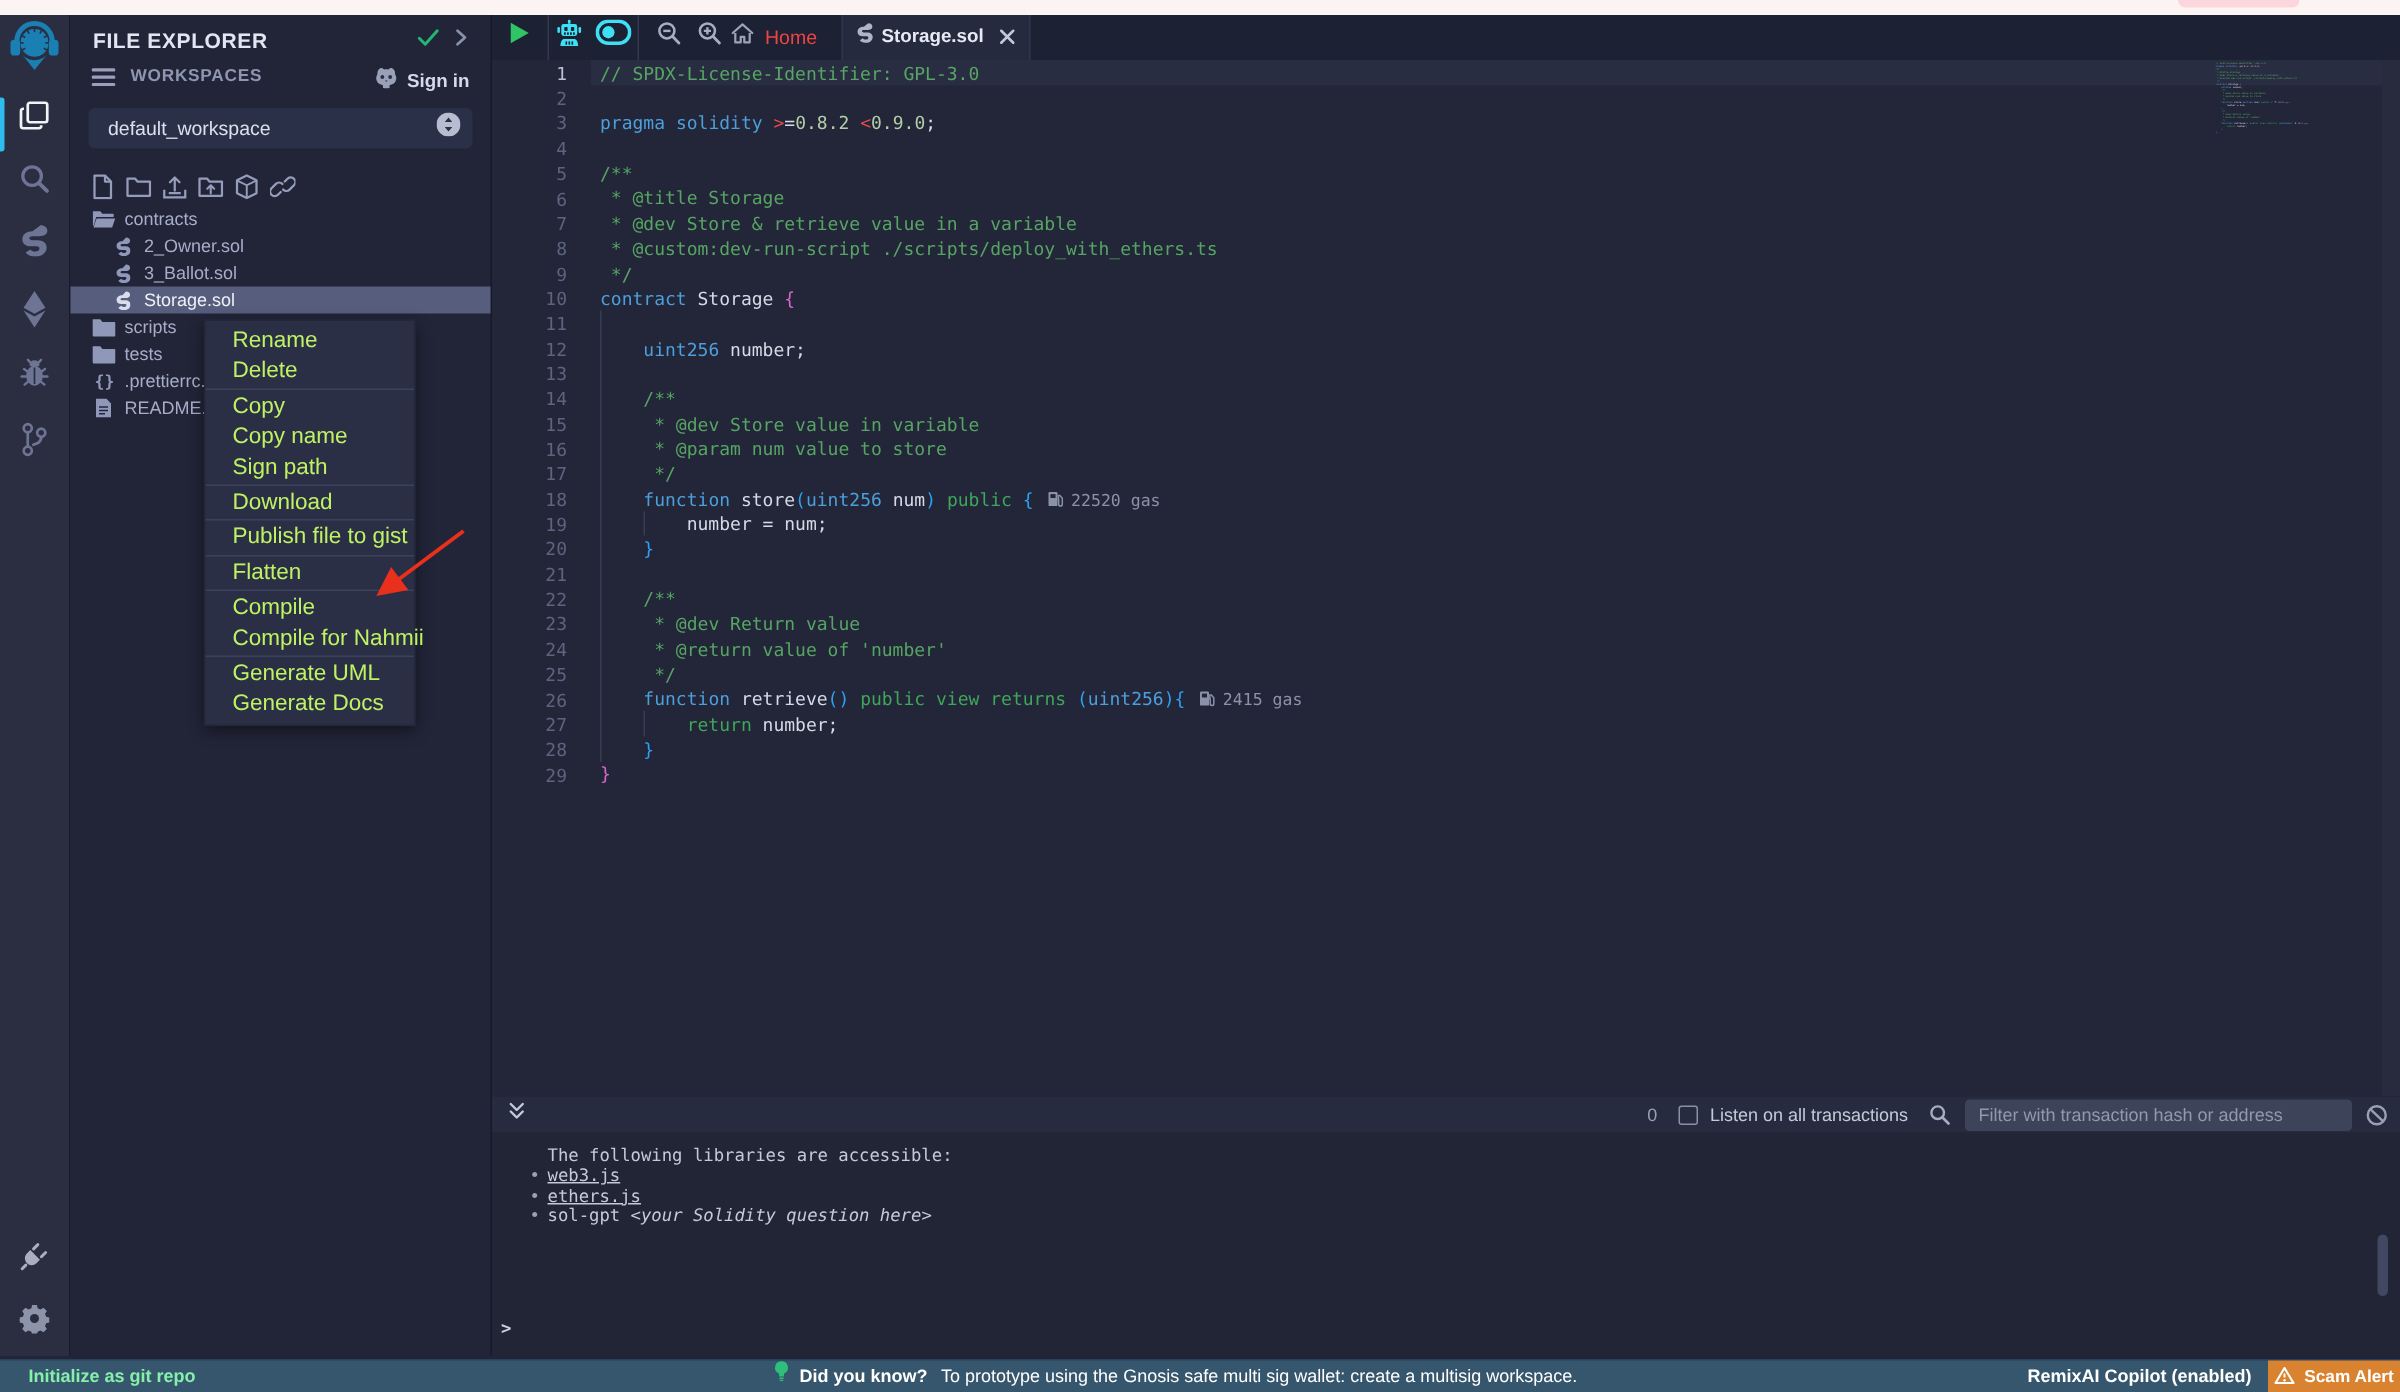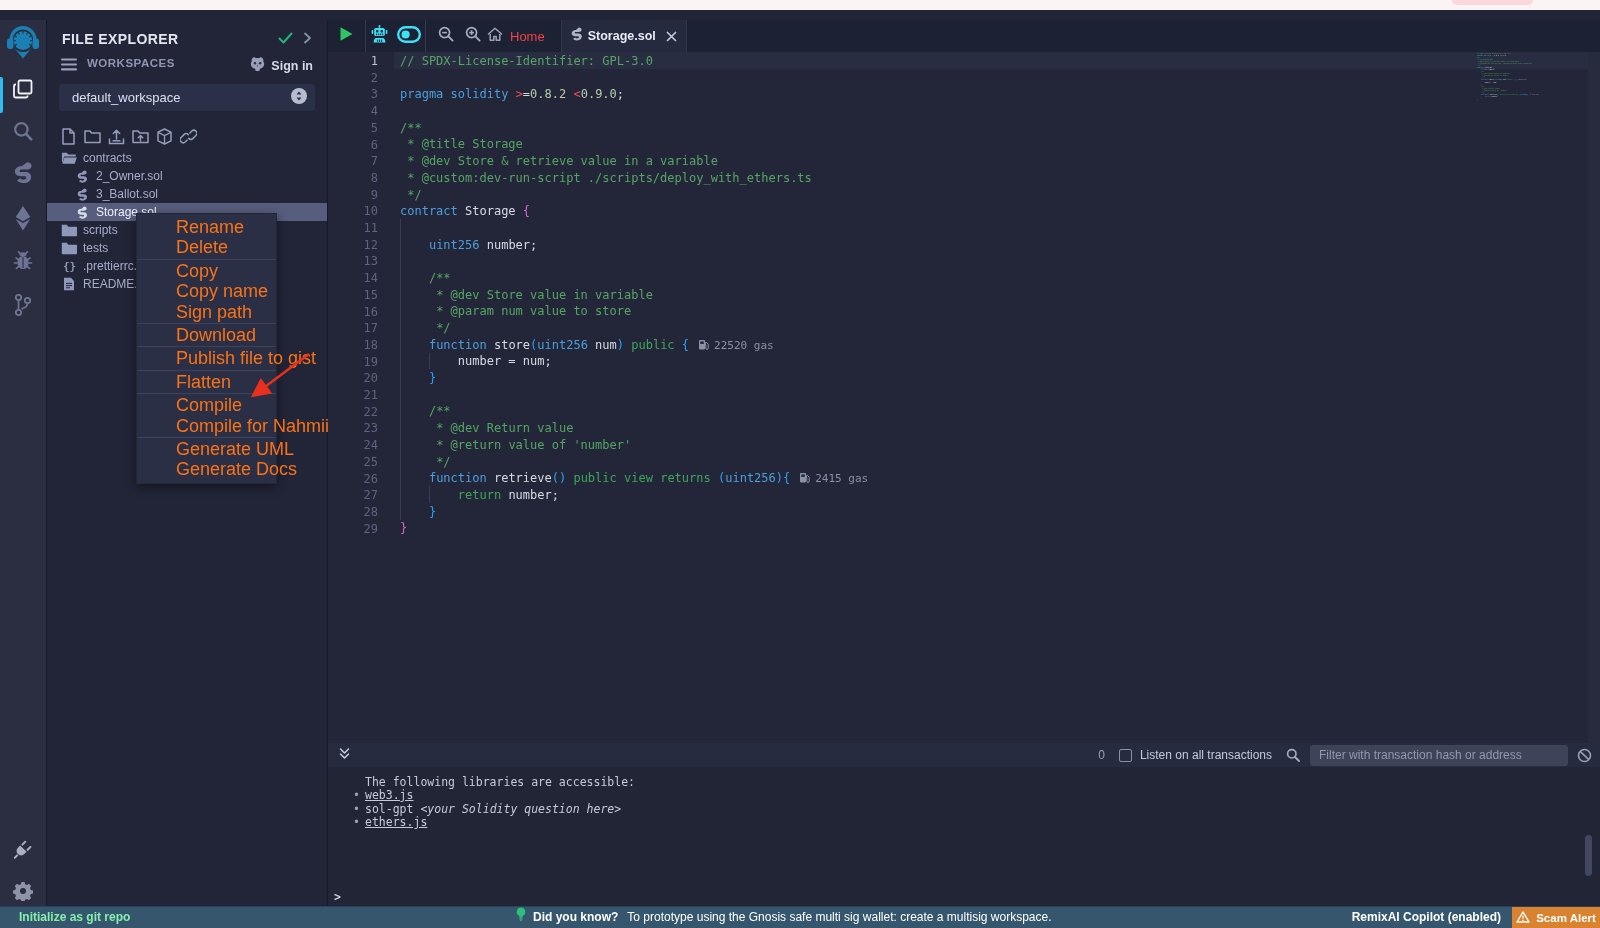--- a/index.html
+++ b/index.html
@@ -4,21 +4,21 @@
 <style>
   * { box-sizing: border-box; margin: 0; padding: 0; }
   html,body { width:1600px; height:928px; overflow:hidden; }
   body { position:relative; background:#222538; font-family:"Liberation Sans",sans-serif; -webkit-font-smoothing:antialiased; }
 
   
   .top-strip { position:absolute; top:0; left:0; width:1600px; height:10px; background:#fbf4f2; z-index:5; }
   .top-blob { position:absolute; top:0; left:1452px; width:81px; height:5px; background:#fbd7dd; border-radius:0 0 9px 9px; }
 
   
-  .app { position:absolute; top:20px; left:0; width:1600px; height:896px; display:flex; }
+  .app { position:absolute; top:8px; left:0; width:1600px; height:896px; display:flex; }
 
   
   .rail { width:47px; background:#2a2e40; border-right:1px solid #171a2b; position:relative; flex:none; }
   .rail-item { position:absolute; left:0; width:46px; display:flex; justify-content:center; }
   .rail-item svg { display:block; }
   .active-bar { position:absolute; left:0; top:57px; width:3px; height:36px; background:#2fbdf0; border-radius:0 2px 2px 0; }
 
   
   .panel { width:281px; background:#222538; border-right:1px solid #161929; position:relative; flex:none; color:#a6adc8; }
   .panel-header { display:flex; align-items:center; height:33px; padding:4px 15px 0 15px; }
@@ -96,21 +96,21 @@
   
   .statusbar { position:absolute; left:0; bottom:0; width:1600px; height:22px; background:#35566c; border-top:1px solid #27435a; color:#fff; font-size:12px; z-index:6; }
   .sb-left { position:absolute; left:19px; top:0; line-height:21px; font-weight:bold; color:#86efac; }
   .sb-tip { position:absolute; left:516px; top:0; line-height:21px; display:flex; align-items:center; gap:7px; }
   .sb-tip b { margin-right:2px; }
   .sb-copilot { position:absolute; right:99px; top:0; line-height:21px; font-weight:bold;text-align:right; }
   .sb-scam { position:absolute; right:0; top:0; width:88px; height:22px; background:#d9822f; display:flex; align-items:center; justify-content:center; gap:6px; font-weight:bold; font-size:11.5px; cursor:pointer; }
 
   
   .ctx-menu { position:absolute; left:136px; top:213px; width:141px; background:#2b2f45; border:1px solid #232738; box-shadow:0 3px 10px rgba(0,0,0,.45); z-index:10; padding:3px 0; }
-  .ctx-item { height:20.4px; line-height:20.4px; padding-left:18px; font-size:18px; color:#f97316; cursor:pointer; white-space:nowrap;margin-left:21px; }
+  .ctx-item { height:20.4px; line-height:20.4px; padding-left:18px; font-size:15px; color:#bef264; cursor:pointer; white-space:nowrap; }
   .ctx-sep { height:1px; background:#3d425c; margin:1px 0; }
 
   .arrow-svg { position:absolute; left:0; top:0; width:1600px; height:928px; pointer-events:none; z-index:11; }
 </style>
 </head>
 <body>
 
 <div class="top-strip">
   <div class="top-blob"></div>
 </div>
@@ -522,22 +522,22 @@
             <svg width="15" height="15" viewBox="0 0 15 15">
               <circle cx="7.5" cy="7.5" r="6" fill="none" stroke="#9aa0b4" stroke-width="1.6"></circle>
               <line x1="3.4" y1="3.6" x2="11.6" y2="11.4" stroke="#9aa0b4" stroke-width="1.6"></line>
             </svg>
           </span>
       </div>
       <div class="term-body">
         <div id="term-lines">
             <div class="t-line">The following libraries are accessible:</div>
             <div class="t-line"><span class="bullet">•</span><a>web3.js</a></div>
+            <div class="t-line"><span class="bullet">•</span><a>ethers.js</a></div>
             <div class="t-line"><span class="bullet">•</span><span>sol-gpt </span><span class="it">&lt;your Solidity question here&gt;</span></div>
-            <div class="t-line"><span class="bullet">•</span><a>ethers.js</a></div>
             <div class="t-line">&nbsp;</div>
           </div>
         <div class="term-prompt">&gt;</div>
         <div class="term-thumb"></div>
       </div>
     </div>
   </div>
 </div>
 
 <div class="statusbar">

